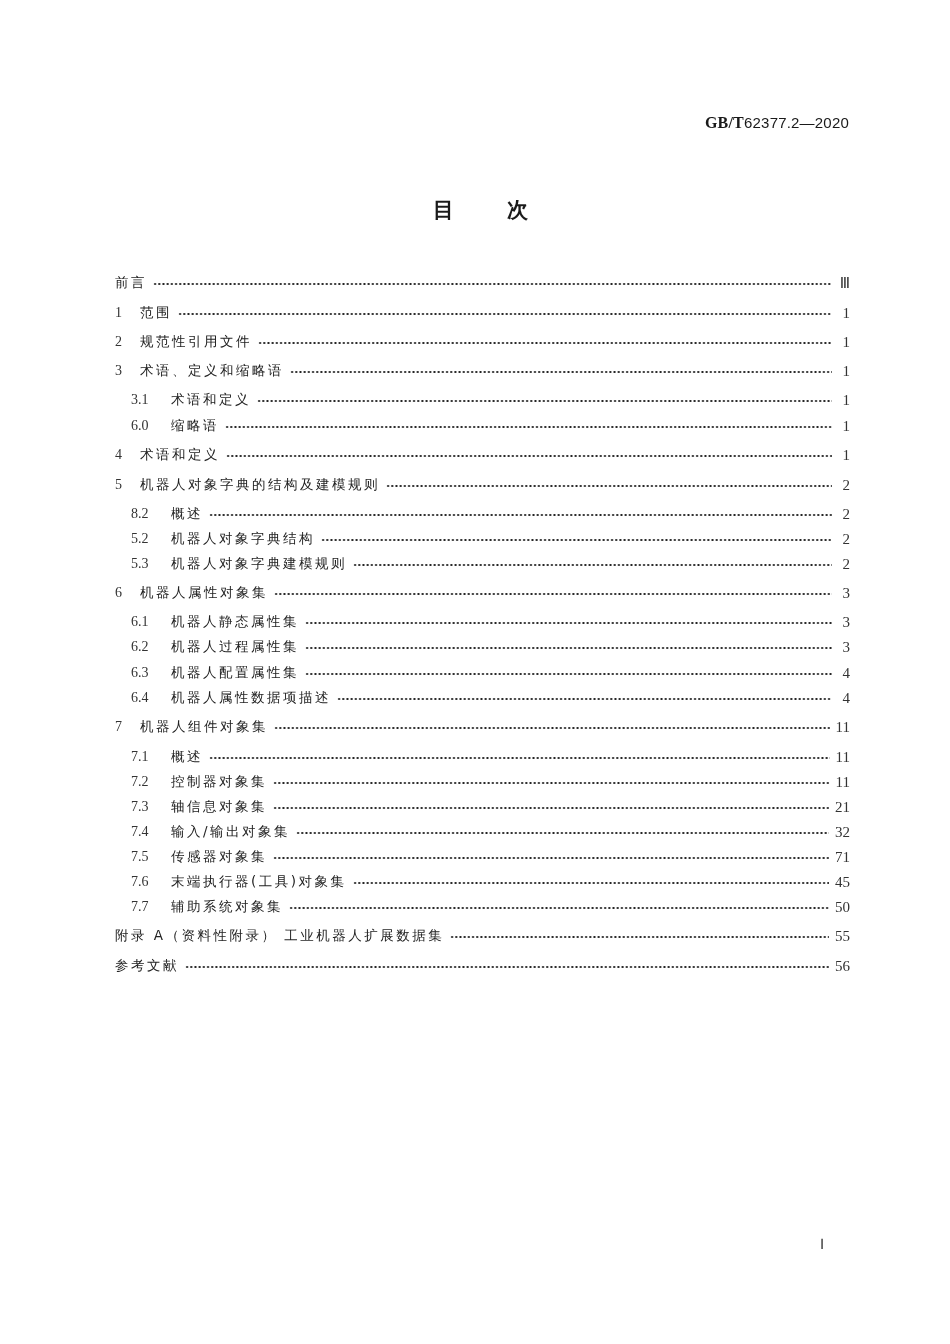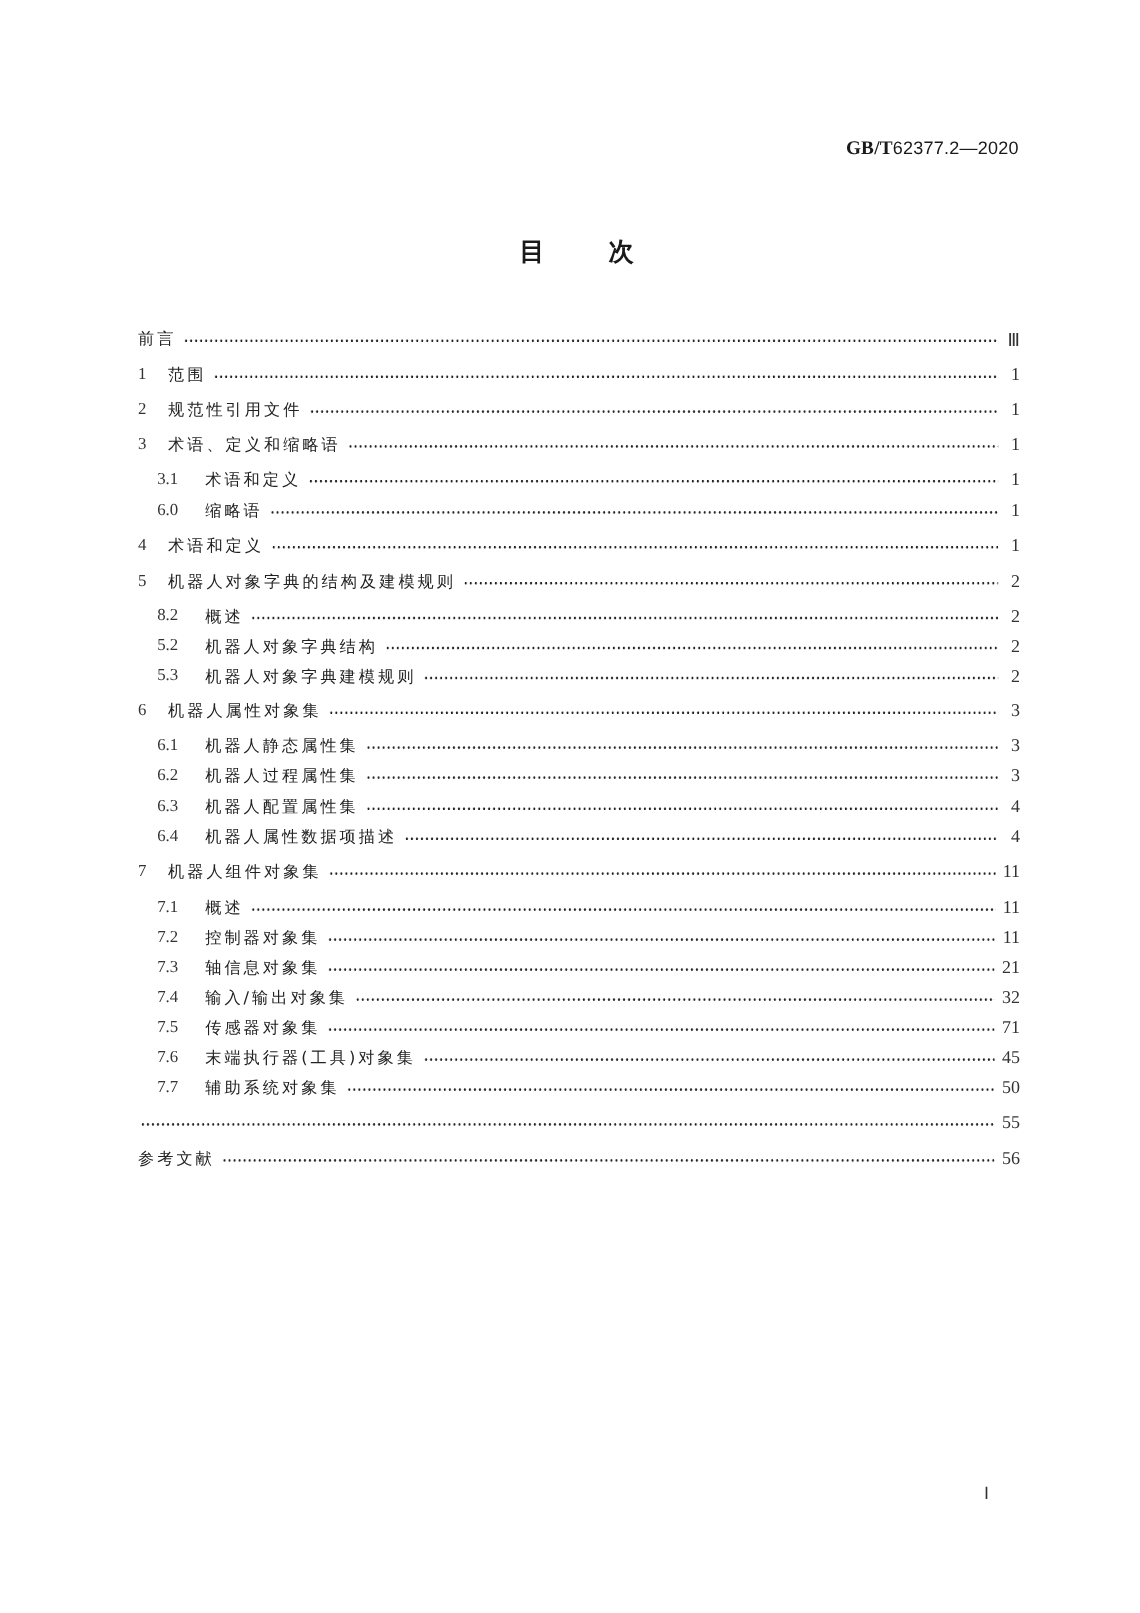--- a/index.html
+++ b/index.html
@@ -263,20 +263,21 @@
     <span class="toc-dots"></span>
     <span class="toc-page">45</span>
   </div>
   <div class="toc-row sub" style="top:624px">
     <span class="toc-num">7.7</span>
     <span class="toc-label">辅助系统对象集</span>
     <span class="toc-dots"></span>
     <span class="toc-page">50</span>
   </div>
   <div class="toc-row lvl1" style="top:653px">
+    <span class="toc-label">附录 A（资料性附录）  工业机器人扩展数据集</span>
     <span class="toc-dots"></span>
     <span class="toc-page">55</span>
   </div>
   <div class="toc-row lvl1" style="top:683px">
     <span class="toc-label">参考文献</span>
     <span class="toc-dots"></span>
     <span class="toc-page">56</span>
   </div>
 </div>
 

